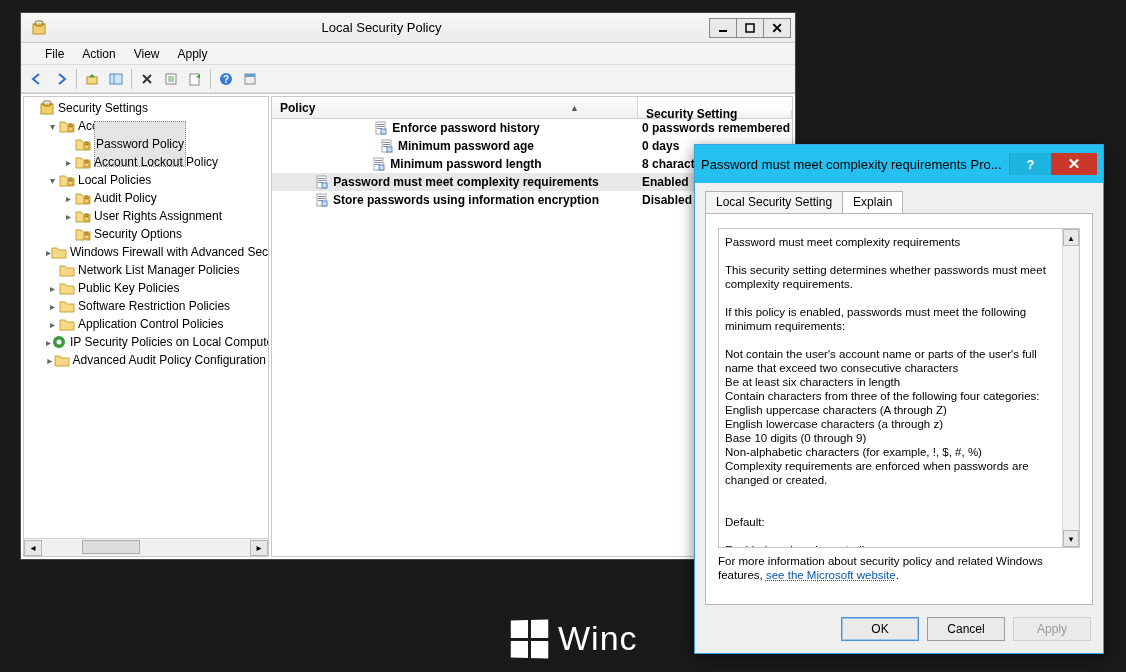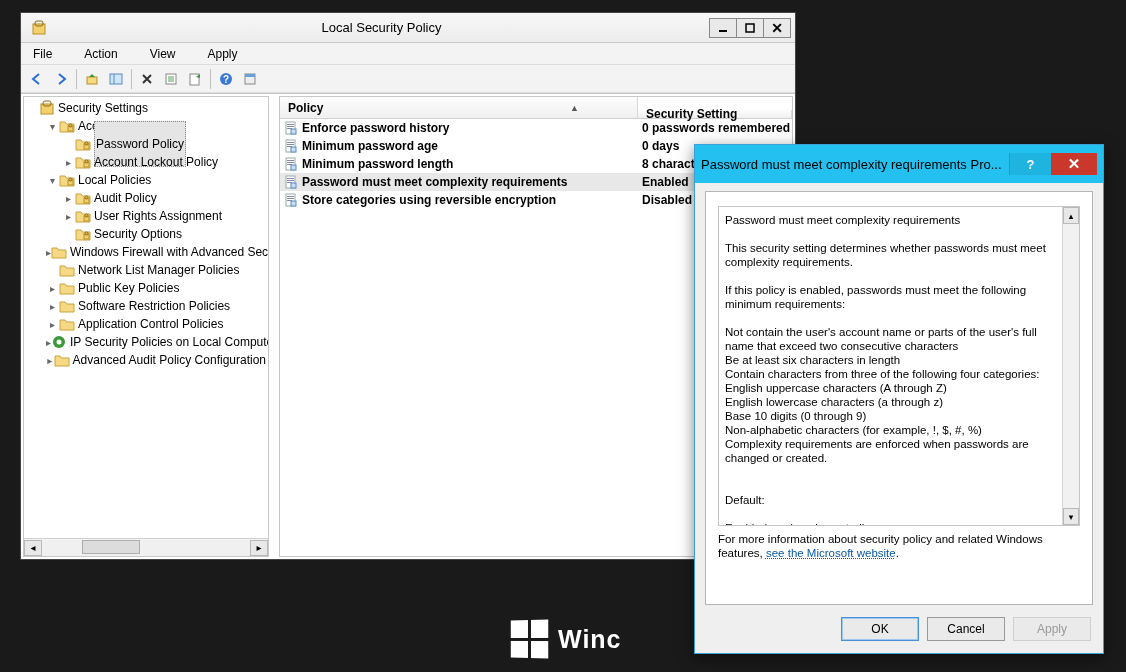--- a/index.html
+++ b/index.html
@@ -45,38 +45,38 @@
     display: flex; align-items: center; justify-content: center;
     font-size: 13px; font-weight: bold; cursor: default;
     margin-left: -1px;
   }
   .win-btn.close { font-size: 14px; }
   .menu-bar {
     height: 22px;
     background: #f3f3f3;
     border-bottom: 1px solid #dcdcdc;
     display: flex; align-items: center;
-    padding: 0 4px; gap: 16px;
+    padding: 0 16px; gap: 2px;
   }
   .menu-item { padding: 2px 8px; cursor: default; }
   .toolbar {
     height: 28px;
     background: #f3f3f3;
     border-bottom: 1px solid #dcdcdc;
     display: flex; align-items: center;
     padding: 0 4px; gap: 0;
   }
   .tb-btn {
     width: 22px; height: 22px; margin: 0 1px;
     display: flex; align-items: center; justify-content: center;
     border: 1px solid transparent;
   }
   .tb-sep { width:1px; height:20px; background:#c0c0c0; margin:0 3px; }
   .content-area {
-    flex: 1; display: flex; background: #fff; border-top:1px solid #c8c8c8;gap:8px;
+    flex: 1; display: flex; background: #fff; border-top:1px solid #c8c8c8;
   }
   .tree-pane {
     width: 246px; border: 1px solid #c8c8c8; margin: 2px;
     background: #fff; overflow: hidden; position: relative;
     display:flex; flex-direction:column;
   }
   .tree-body { flex:1; overflow:auto; padding: 2px 2px 0 2px; }
   .tree-row {
     display: flex; align-items: center; height: 18px;
     white-space: nowrap; cursor: default;
@@ -106,21 +106,21 @@
     background:linear-gradient(#fdfdfd,#f0f0f0);
   }
   .lh-col.policy { flex:1; justify-content:space-between; }
   .lh-col.setting { width:154px;margin-top:13px; }
   .sort-ind { font-size:9px; color:#555; margin-left:auto; padding-right:50px;}
   .list-body { flex:1; overflow:auto; }
   .list-row {
     display:flex; height:18px; align-items:center; cursor:default;
   }
   .list-row.selected { background:#e8e8e8; }
-  .lr-policy { flex:1; display:flex; align-items:center; padding-left:4px; gap:4px;}
+  .lr-policy { flex:1; display:flex; align-items:center; padding-left:4px; gap:4px;justify-content:center;}
   .lr-setting { width:154px; padding-left:4px;}
   .doc-icon { width:14px; height:14px; display:inline-flex; align-items:center; justify-content:center;}
 
   
   .props-window {
     position: absolute;
     left: 694px; top: 144px;
     width: 410px; height: 510px;
     background: #efefef;
     border: 1px solid #3aa0d8;
@@ -180,21 +180,21 @@
   
   .brand {
     position:absolute; left:510px; bottom:14px;
     display:flex; align-items:center; gap:10px; color:#fff;
   }
   .win-logo {
     width:38px; height:38px; display:grid; grid-template-columns:1fr 1fr; grid-template-rows:1fr 1fr; gap:3px;
     transform: perspective(120px) rotateY(-10deg);
   }
   .win-logo div { background:#fff; }
-  .brand-text { font-size:25px; font-weight:700; letter-spacing:1px;text-align:right;}
+  .brand-text { font-size:34px; font-weight:400; letter-spacing:1px;text-align:right;}
 
   
   svg { display:block; }
 </style>
 </head>
 <body>
 
 <div class="main-window">
   <div class="title-bar">
     <span class="app-icon">
@@ -521,36 +521,40 @@
             <div class="lr-policy">
               <span class="doc-icon">
                 <svg width="14" height="14">
                   <rect x="2" y="1" width="9" height="12" fill="#fff" stroke="#9aa"></rect>
                   <rect x="3" y="3" width="7" height="1" fill="#88a"></rect>
                   <rect x="3" y="5" width="7" height="1" fill="#88a"></rect>
                   <rect x="3" y="7" width="5" height="1" fill="#88a"></rect>
                   <rect x="7" y="8" width="5" height="5" fill="#c7dff5" stroke="#5a8ac0"></rect>
                 </svg>
               </span>
-              <span>Store categories using reversible encryption</span>
+              <span>Store passwords using information encryption</span>
             </div>
             <div class="lr-setting">Disabled</div>
           </div>
         </div>
     </div>
   </div>
 </div>
 
 <div class="props-window">
   <div class="props-title">
     <span class="t">Password must meet complexity requirements Pro...</span>
     <div class="help-btn">?</div>
     <div class="close-btn">✕</div>
   </div>
   <div class="props-body">
+    <div class="tab-strip">
+      <div class="tab">Local Security Setting</div>
+      <div class="tab active">Explain</div>
+    </div>
     <div class="tab-content">
       <div class="explain-box">
         <div id="explain-text" style="padding-right:18px; white-space:pre-wrap;">Password must meet complexity requirements
 
 This security setting determines whether passwords must meet complexity requirements.
 
 If this policy is enabled, passwords must meet the following minimum requirements:
 
 Not contain the user's account name or parts of the user's full name that exceed two consecutive characters
 Be at least six characters in length

